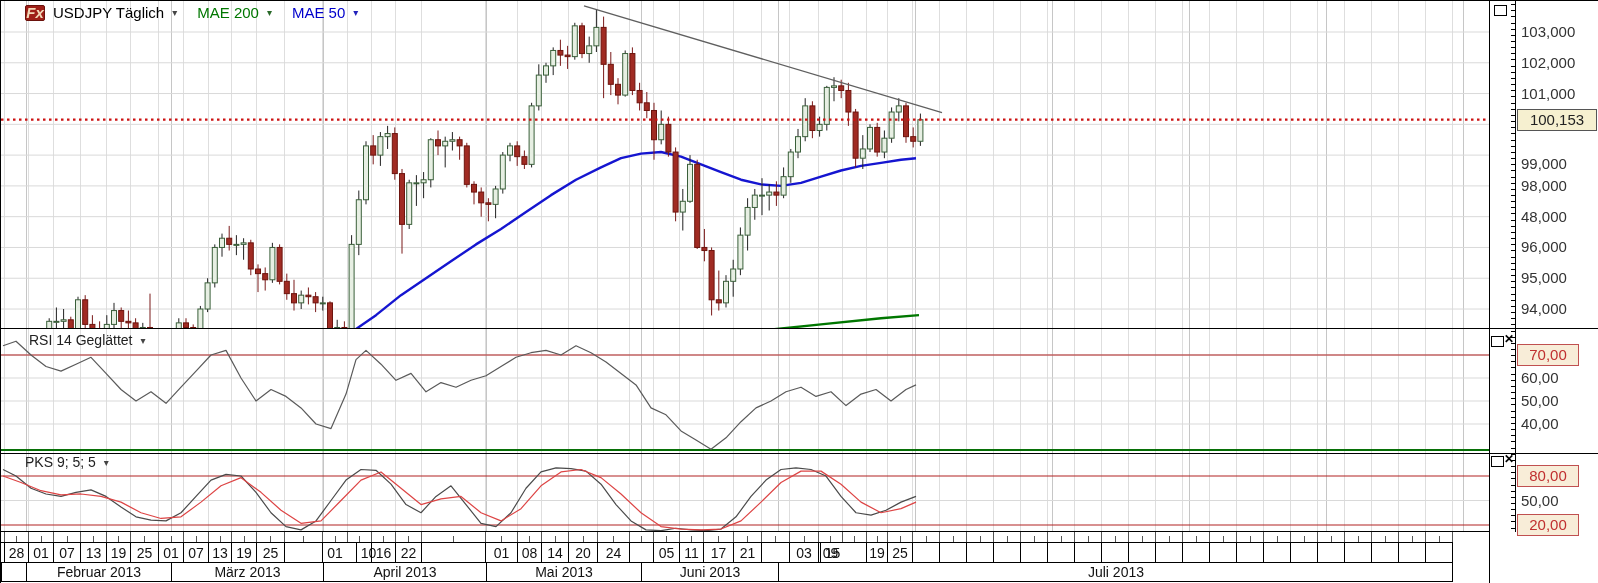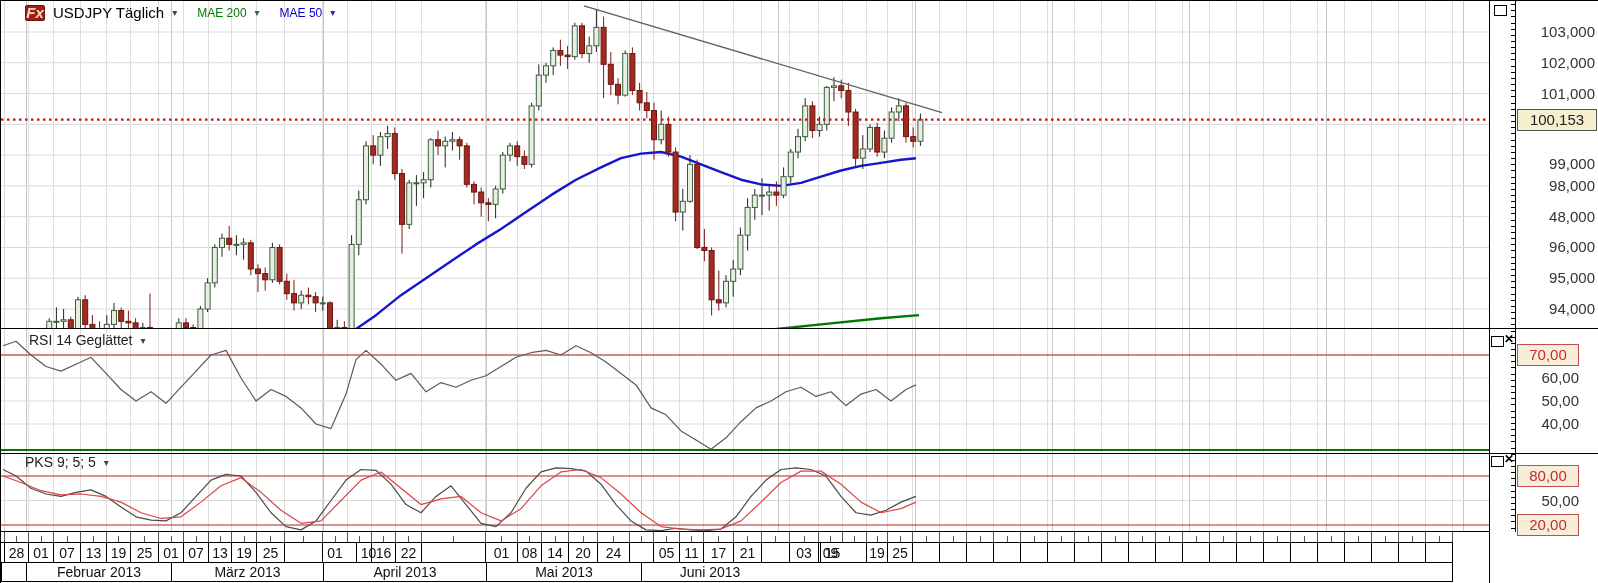--- a/index.html
+++ b/index.html
@@ -10,23 +10,23 @@
   .sep{position:absolute;left:0;height:1px;background:#000;}
   .vline{position:absolute;top:0;width:1px;background:#000;}
   .ruler{position:absolute;width:1px;background:#000;}
   .rtick{position:absolute;height:1px;background:#000;}
   .legend{position:absolute;top:3px;left:24px;display:flex;align-items:center;gap:6px;z-index:5;}
   .fxbadge{width:18px;height:14px;background:#9f1f17;border:1px solid #6a120c;border-radius:2px;
            color:#f3d9b8;font-size:15px;font-weight:bold;font-style:italic;
            display:flex;align-items:center;justify-content:center;}
   .ttl{font-size:15px;color:#000;margin-left:2px;}
   .dd{font-size:10px;margin:0 4px 0 2px;cursor:pointer;}
-  .ind{font-size:12px;margin-left:10px;}
+  .ind{font-size:15px;margin-left:10px;}
   .paneltitle{position:absolute;font-size:14px;color:#222;z-index:5;display:flex;align-items:center;gap:6px;}
-  .axis-label{position:absolute;font-size:15px;color:#333;text-align:right;white-space:nowrap;}
+  .axis-label{position:absolute;font-size:15px;color:#333;text-align:left;white-space:nowrap;}
   .axis-box{position:absolute;font-size:15px;text-align:center;white-space:nowrap;
             border:1px solid;padding:1px 0 2px 0;box-sizing:border-box;}
   .daycell{position:absolute;top:0;height:100%;border-left:1px solid #000;box-sizing:border-box;
            font-size:14px;color:#111;display:flex;align-items:center;justify-content:center;}
   .dayrow{position:absolute;border-top:1px solid #000;border-bottom:1px solid #000;box-sizing:border-box;}
   .monthrow{position:absolute;}
   .monthcell{position:absolute;top:0;height:100%;border-left:1px solid #000;box-sizing:border-box;
              font-size:14px;color:#111;display:flex;align-items:center;justify-content:center;}
   .tickstrip{position:absolute;}
   .tickcell{position:absolute;top:0;height:100%;width:1px;background:#555;}
@@ -831,15 +831,16 @@
       <div class="daycell" style="left:1424px;width:27px;"></div>
       <div class="tickcell" style="left:1451px;height:100%;background:#000;"></div>
     </div>
   <div class="monthrow" id="month-row" style="top:562px;left:0;width:1452px;height:18px;border-bottom:1px solid #000;box-sizing:content-box;">
       <div class="monthcell" style="left:0px;width:25px;"></div>
       <div class="monthcell" style="left:25px;width:145px;">Februar 2013</div>
       <div class="monthcell" style="left:170px;width:152px;">März 2013</div>
       <div class="monthcell" style="left:322px;width:163px;">April 2013</div>
       <div class="monthcell" style="left:485px;width:155px;">Mai 2013</div>
       <div class="monthcell" style="left:640px;width:137px;">Juni 2013</div>
+      <div class="monthcell" style="left:777px;width:675px;">Juli 2013</div>
       <div class="tickcell" style="left:1451px;height:100%;background:#000;"></div>
     </div>
 </div>
 
 </body></html>

